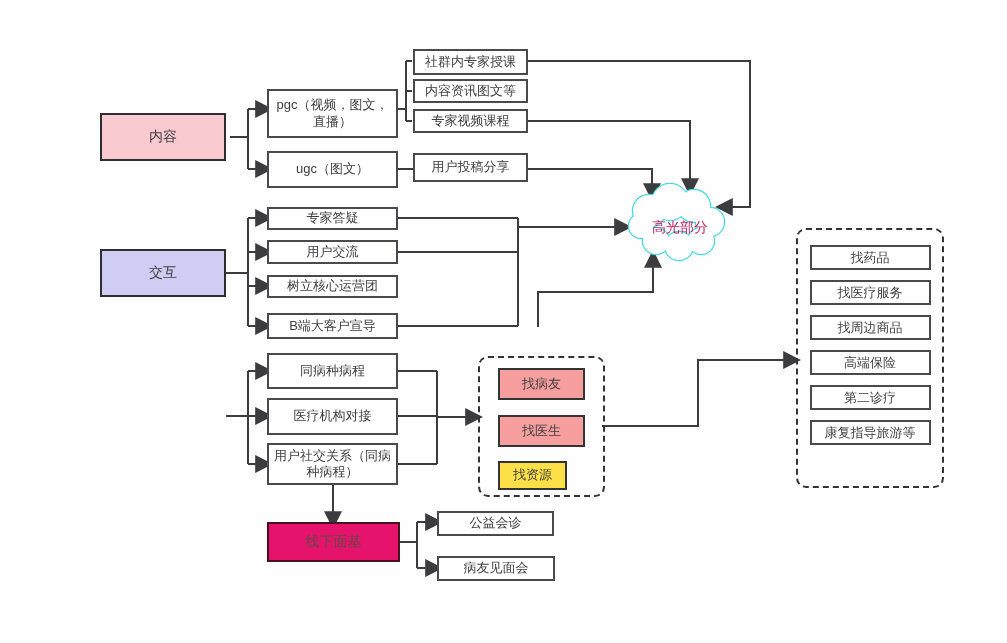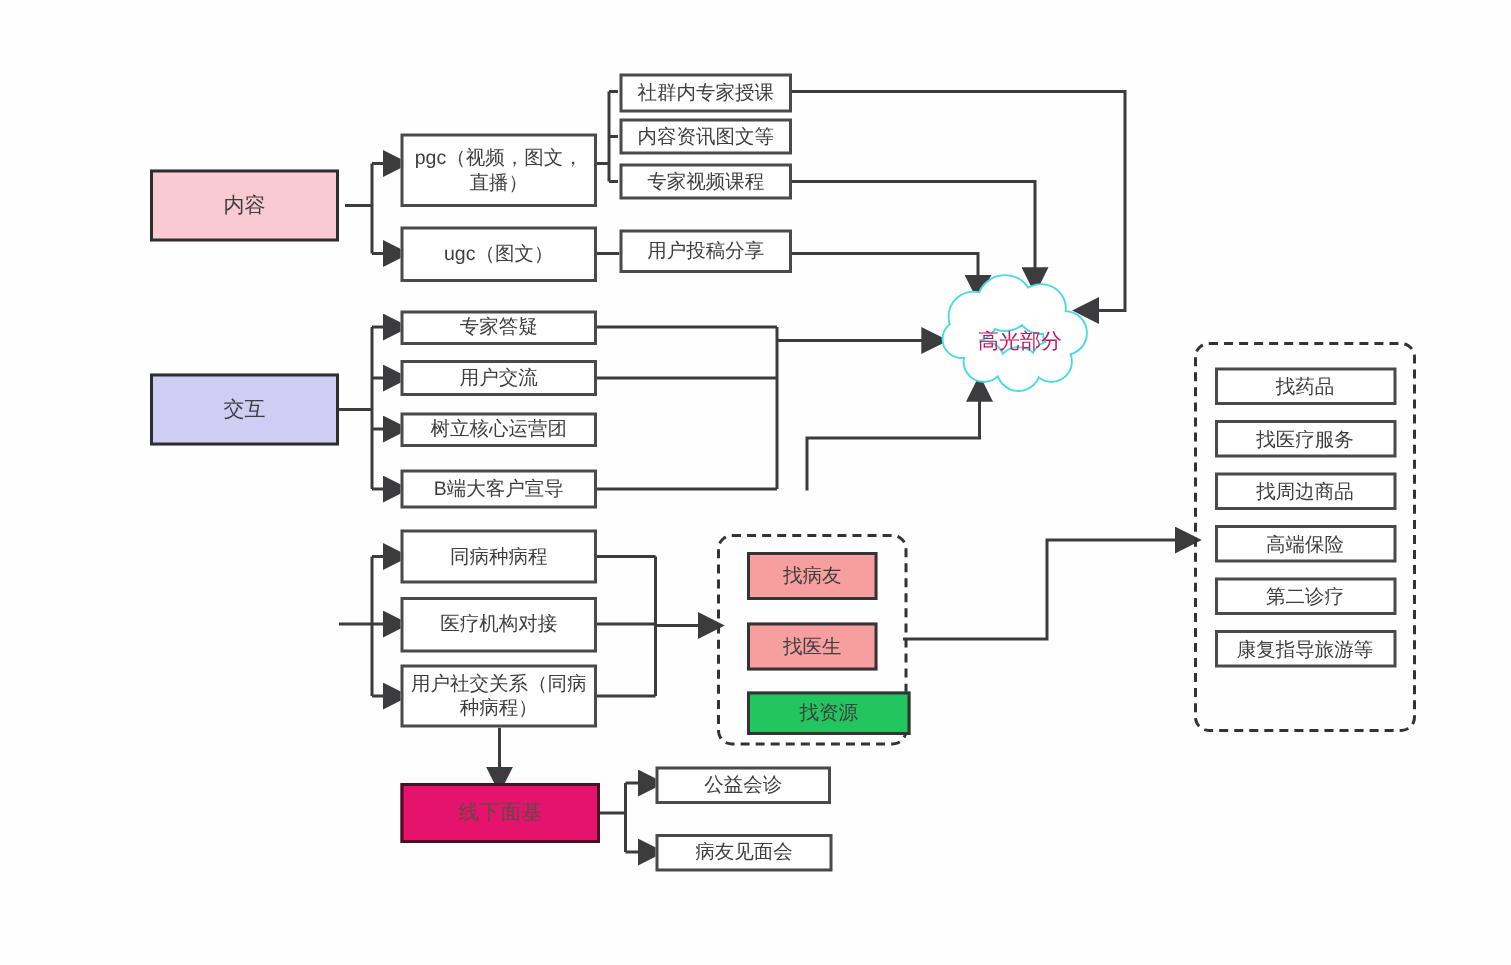--- a/index.html
+++ b/index.html
@@ -129,21 +129,21 @@
   <div class="node" style="left:267px;top:275px;width:131px;height:23px;">树立核心运营团</div>
   <div class="node" style="left:267px;top:313px;width:131px;height:26px;">B端大客户宣导</div>
 
   <div class="node" style="left:267px;top:353px;width:131px;height:36px;">同病种病程</div>
   <div class="node" style="left:267px;top:398px;width:131px;height:37px;">医疗机构对接</div>
   <div class="node" style="left:267px;top:443px;width:131px;height:42px;">用户社交关系（同病种病程）</div>
 
   <div class="dashed" style="left:478px;top:356px;width:127px;height:141px;">
     <div class="node hot" style="left:18px;top:10px;width:87px;height:32px;background:#f79e9e;">找病友</div>
     <div class="node hot" style="left:18px;top:57px;width:87px;height:32px;background:#f79e9e;">找医生</div>
-    <div class="node hot" style="left:18px;top:103px;width:109px;height:29px;background:#22c55e;text-align:right;">找资源</div>
+    <div class="node hot" style="left:18px;top:103px;width:69px;height:29px;background:#fde047;text-align:right;">找资源</div>
   </div>
 
   <div class="service-col">
     <div class="service-box">找药品</div>
     <div class="service-box">找医疗服务</div>
     <div class="service-box">找周边商品</div>
     <div class="service-box">高端保险</div>
     <div class="service-box">第二诊疗</div>
     <div class="service-box">康复指导旅游等</div>
   </div>

